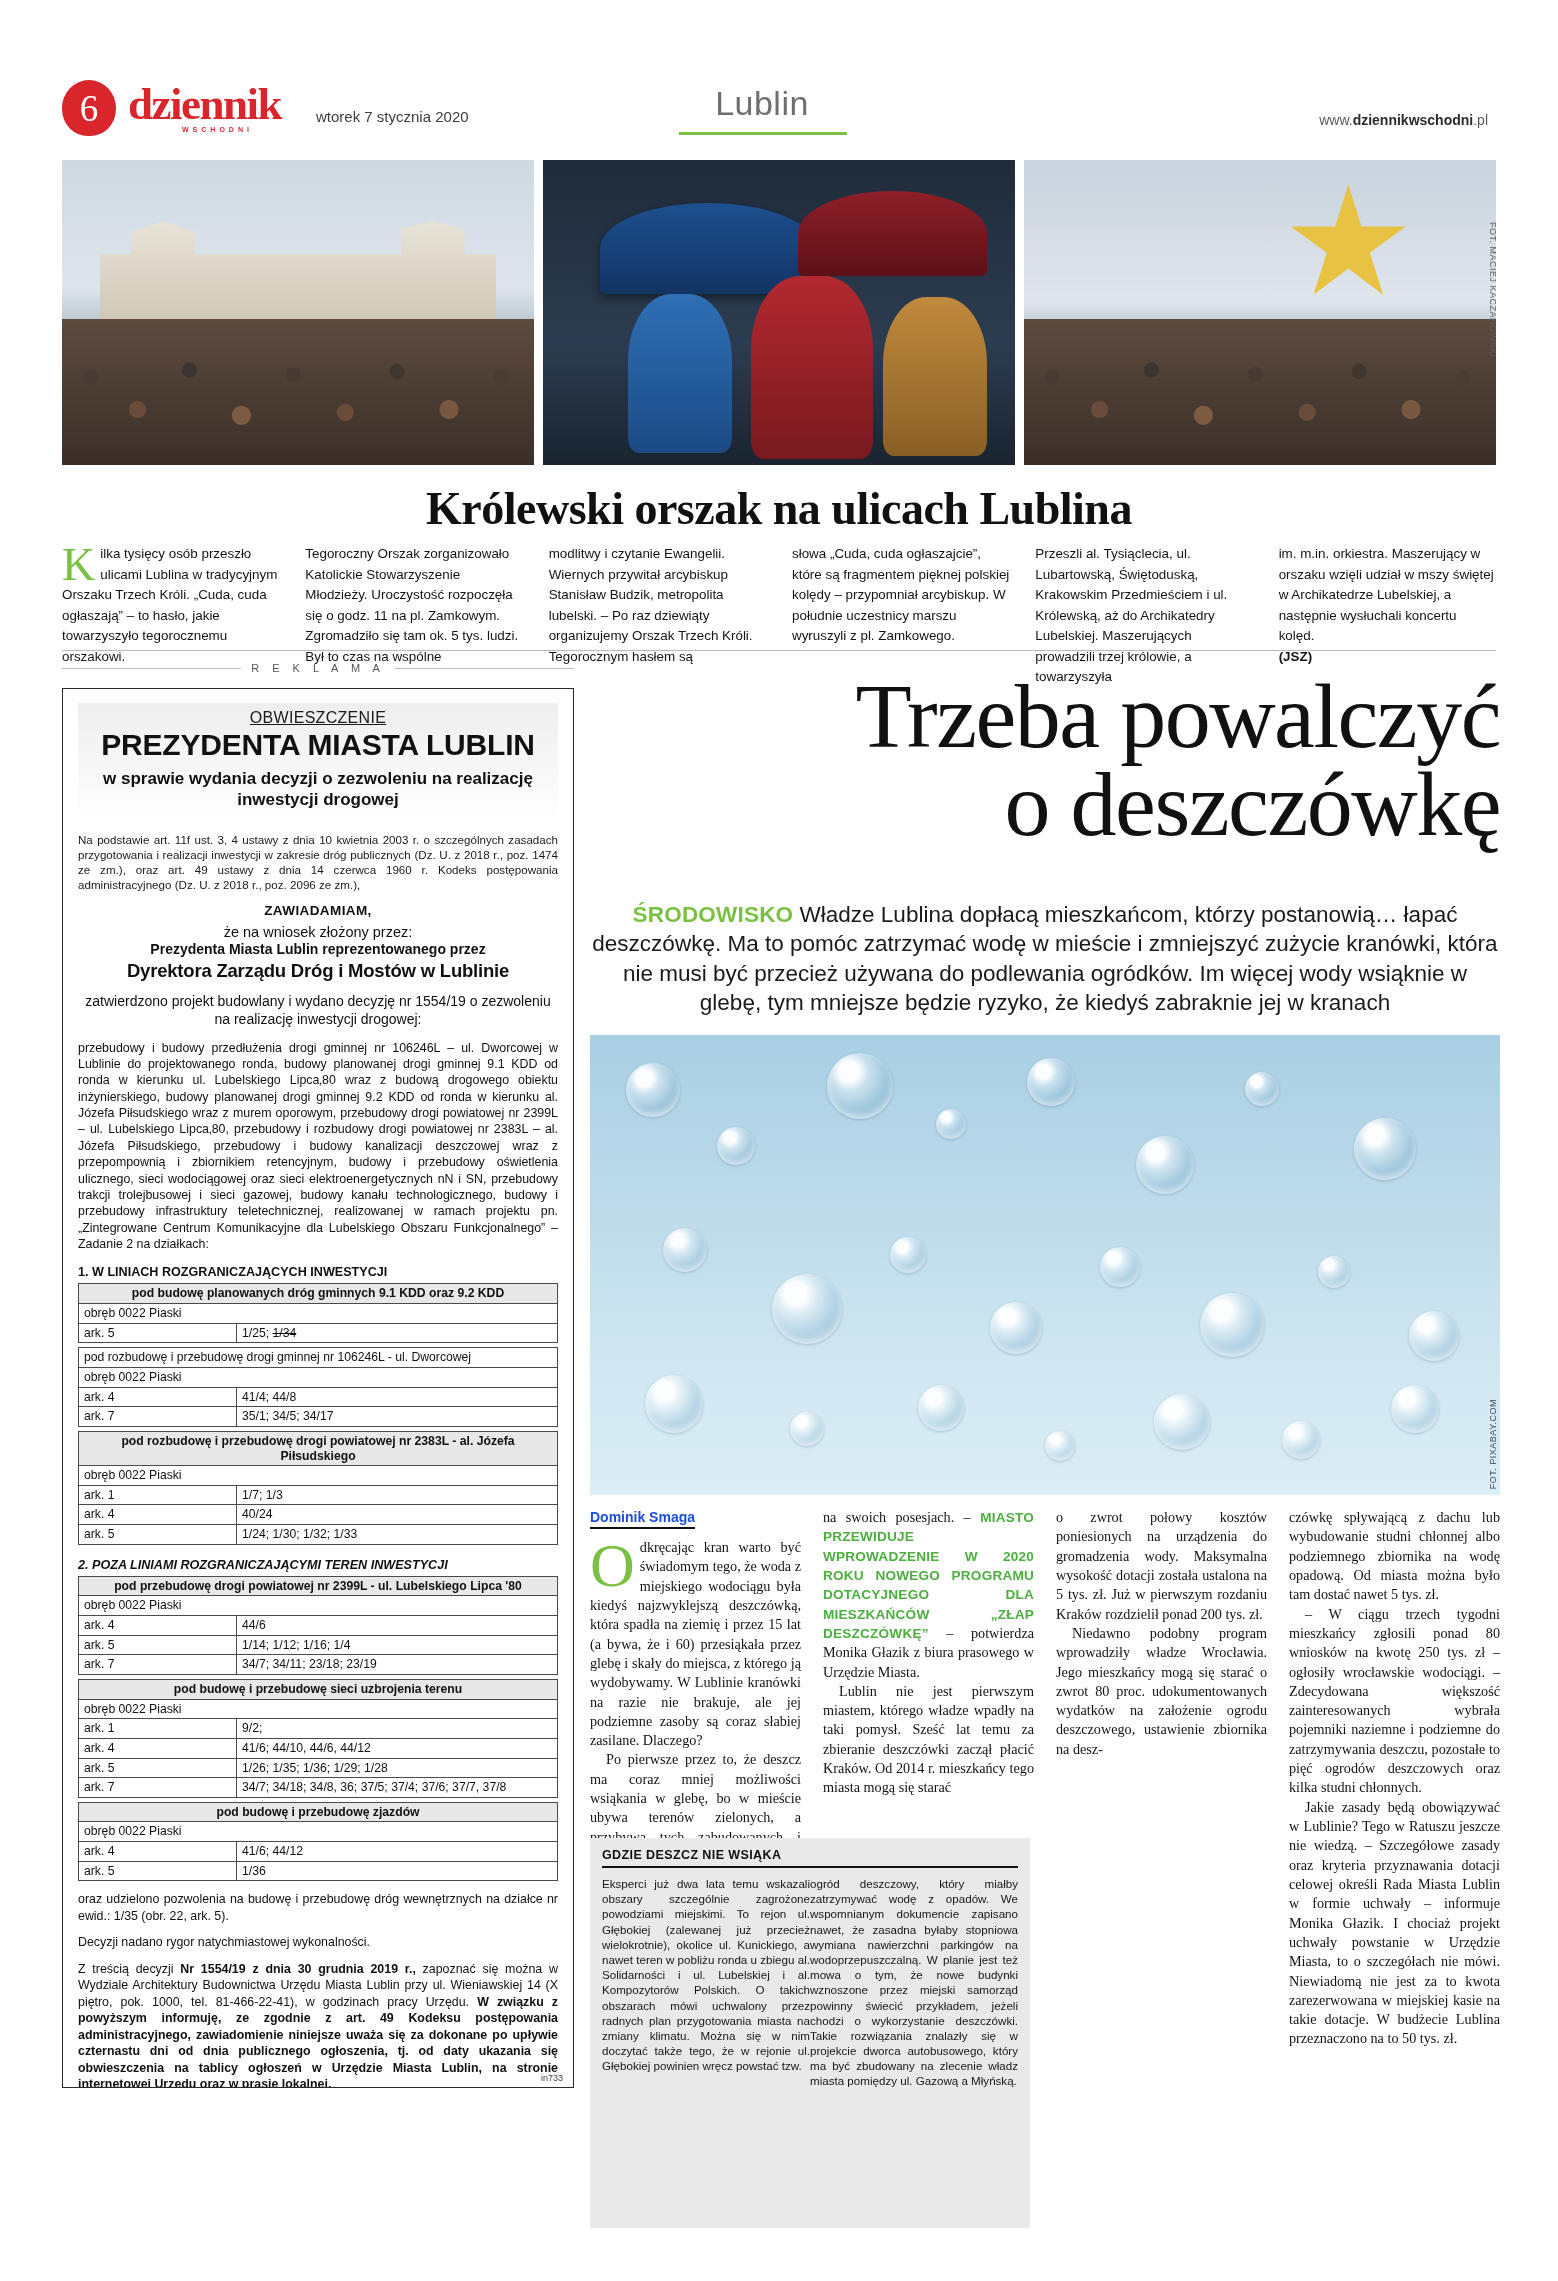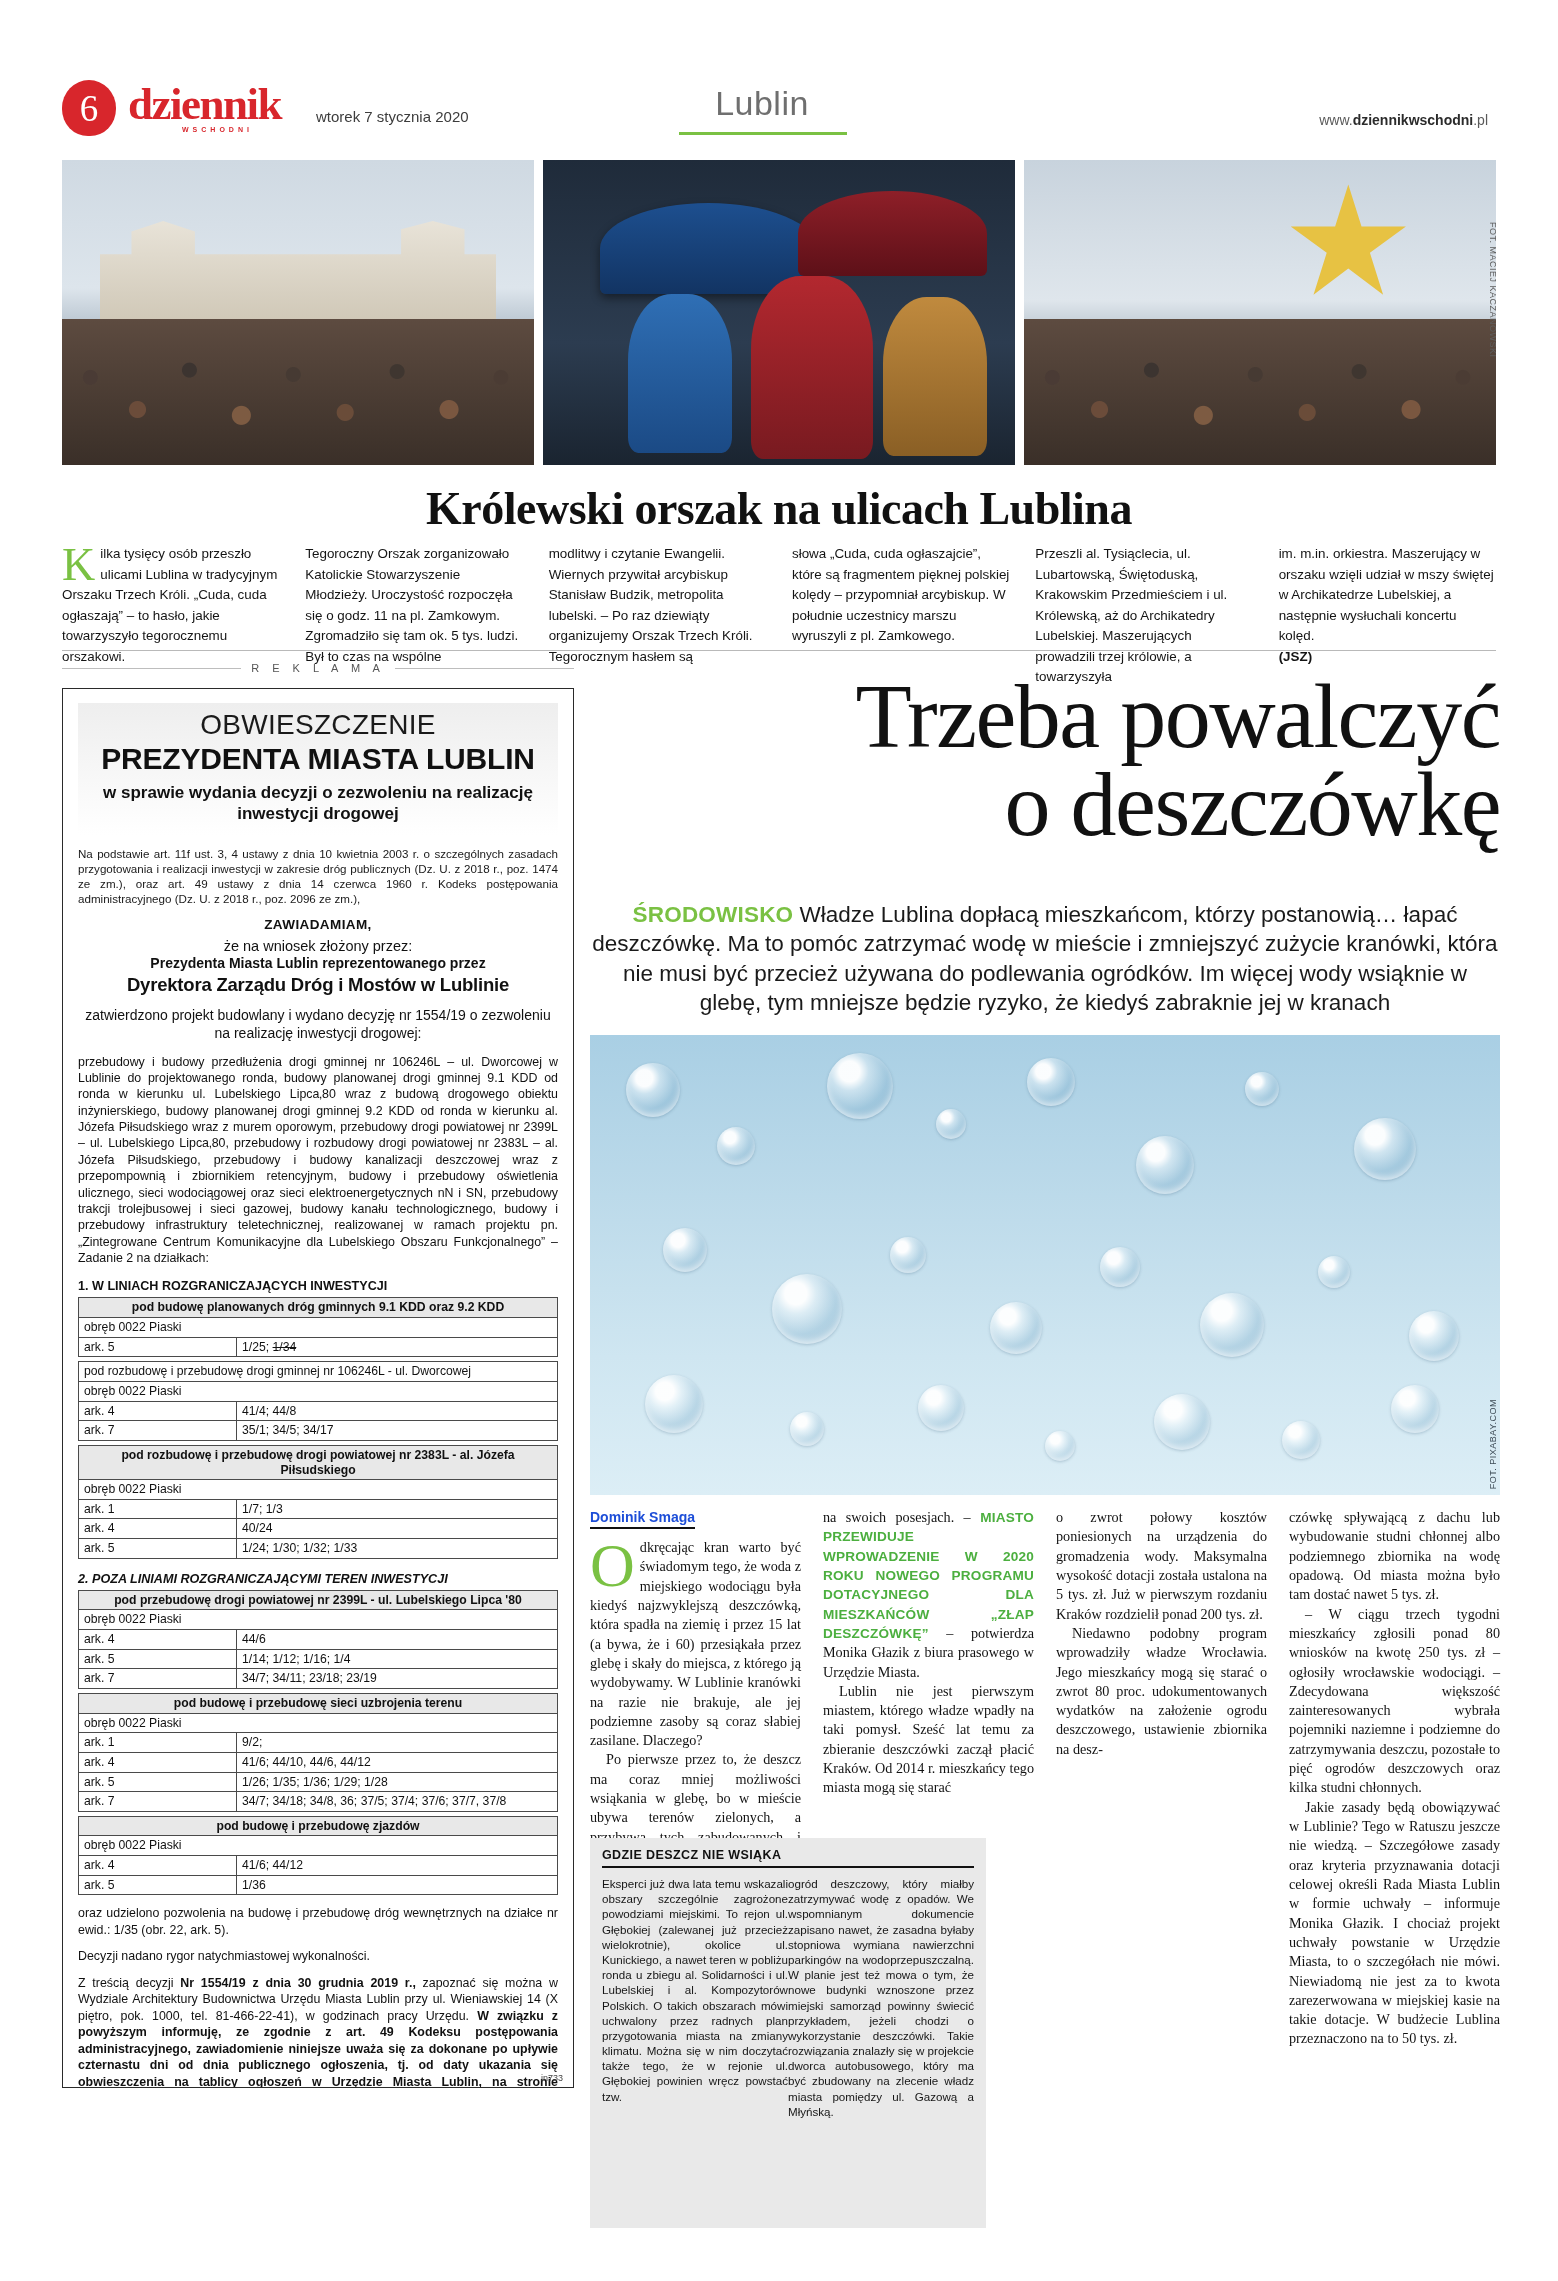--- a/index.html
+++ b/index.html
@@ -105,21 +105,21 @@
   .reklama .ln{flex:1;height:1px;background:#bdbdbd;}
 
   
   .notice{
     position:absolute;left:62px;top:688px;width:512px;height:1400px;
     border:1.6px solid #2a2a2a;box-sizing:border-box;padding:0;
     background:#fff;overflow:hidden;
   }
   .notice-inner{padding:14px 15px 10px 15px;}
   .n-hd{background:linear-gradient(#eeeeee,#ffffff);text-align:center;padding:6px 0 10px;}
-  .n-l1{font-size:28px;letter-spacing:.3px;font-weight:400;color:#1a1a1a;}
+  .n-l1{font-size:16px;letter-spacing:.3px;font-weight:400;color:#1a1a1a;text-decoration:underline;}
   .n-l2{font-size:30px;font-weight:bold;letter-spacing:-.2px;color:#111;margin-top:1px;}
   .n-l3{font-size:17px;font-weight:bold;color:#111;margin-top:6px;line-height:1.25;}
   .n-legal{font-size:11.6px;line-height:1.3;text-align:justify;margin-top:11px;color:#1a1a1a;}
   .n-zawiad{font-size:13.5px;font-weight:bold;text-align:center;margin-top:11px;letter-spacing:.4px;}
   .n-wniosek{font-size:14.5px;text-align:center;margin-top:6px;}
   .n-prez{font-size:14px;font-weight:bold;text-align:center;margin-top:1px;}
   .n-dyr{font-size:18.5px;font-weight:bold;text-align:center;margin-top:3px;letter-spacing:-.2px;}
   .n-zatw{font-size:14px;text-align:center;margin-top:11px;line-height:1.28;}
   .n-body{font-size:12.4px;line-height:1.32;text-align:justify;margin-top:11px;}
   .n-sect{font-size:12.6px;font-weight:bold;margin-top:13px;}
@@ -169,21 +169,21 @@
   .art-txt p.first{text-indent:0;}
   .dropcap-o{
     float:left;font-family:"Liberation Serif",serif;font-size:62px;line-height:.78;
     color:#7ac143;margin:3px 5px -4px 0;font-weight:400;
   }
   .green-quote{color:#4caf3f;font-weight:bold;font-family:"Liberation Sans",sans-serif;
     font-size:13.6px;letter-spacing:.2px;line-height:1.42;}
 
   
   .graybox{
-    position:absolute;left:590px;top:1838px;width:396px;height:390px;
+    position:absolute;left:590px;top:1838px;width:440px;height:390px;
     background:#e9e9e9;box-sizing:border-box;padding:10px 12px;
   }
   .gb-title{font-size:12.5px;font-weight:bold;letter-spacing:.4px;color:#111;
     border-bottom:2px solid #111;padding-bottom:4px;margin-bottom:8px;}
   .gb-cols{display:flex;}
   .gb-col{flex:1;font-size:11.6px;line-height:1.31;text-align:justify;color:#161616;}
   .gb-col p{margin:0;}
 </style>
 </head>
 <body>

